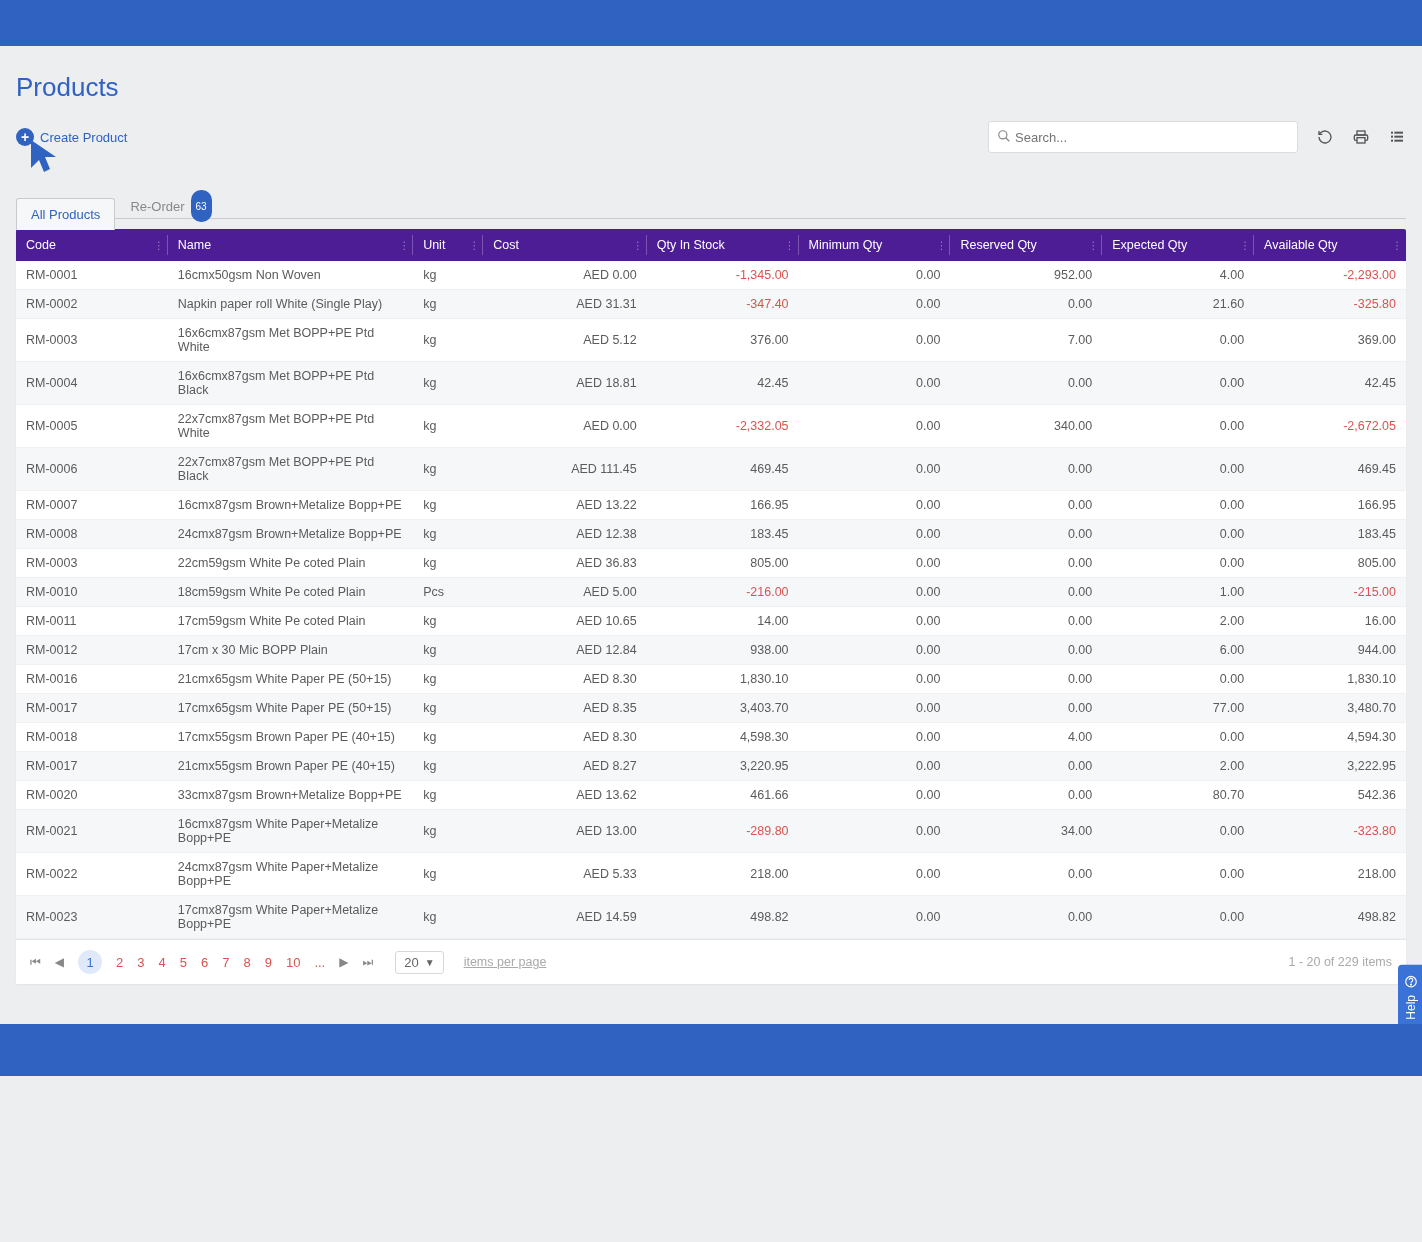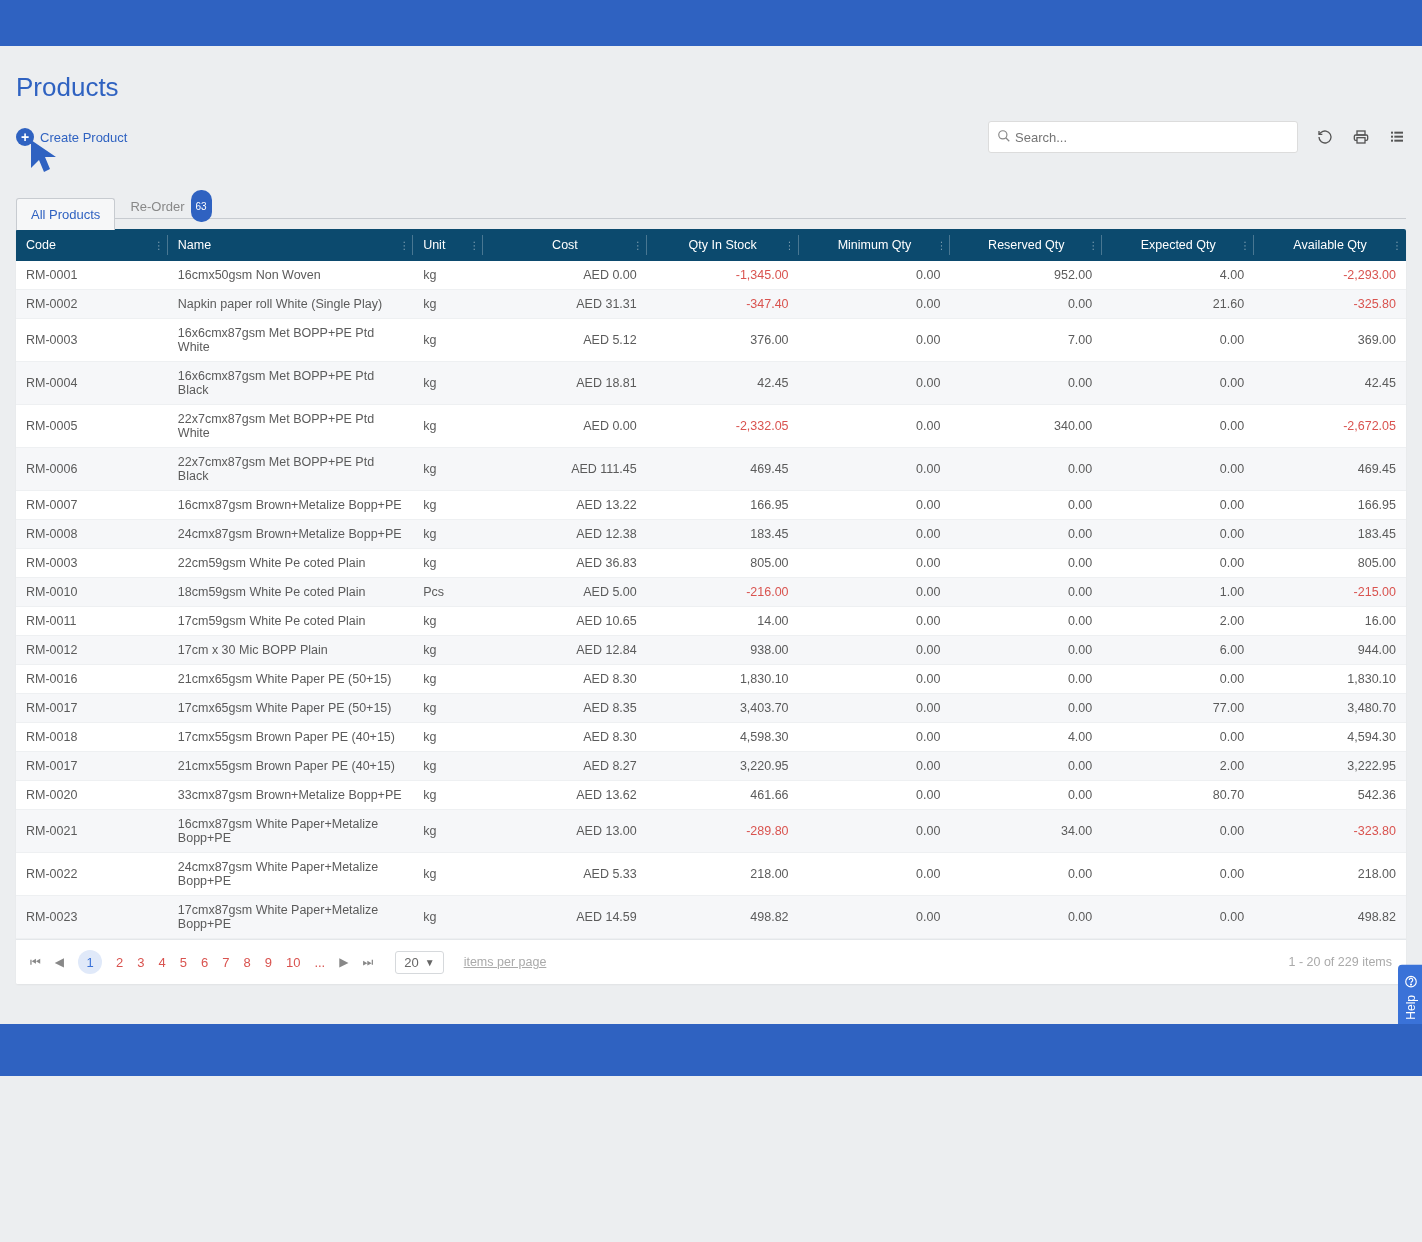--- a/index.html
+++ b/index.html
@@ -39,25 +39,25 @@
   display: flex; align-items: center; gap: 6px;
 }
 .tab.active { color: #2f62c1; background: #f6f7f8; border-color: #c7cbd0; border-radius: 3px 3px 0 0; }
 .tab .badge {
   background: #2f62c1; color: #fff; border-radius: 10px; font-size: 10px;
   min-width: 18px; height: 16px; display: inline-flex; align-items: center; justify-content: center; padding: 16px 5px;
 }
 
 .grid-panel { background: #fff; margin: 10px 6px 0 6px; border-radius: 2px; overflow: hidden; box-shadow: 0 1px 2px rgba(0,0,0,0.05); }
 table { width: 100%; border-collapse: collapse; table-layout: fixed; }
-thead tr { background: #0c4a6e; color: #fff; }
+thead tr { background: #4c1d95; color: #fff; }
 thead th {
   text-align: left; font-weight: 400; font-size: 12.5px; padding: 9px 10px; position: relative;
 }
-thead th.num { text-align: center; }
+thead th.num { text-align: left; }
 thead th::after {
   content: ""; position: absolute; right: 0; top: 20%; bottom: 20%; width: 1px; background: rgba(255,255,255,0.25);
 }
 thead th:last-child::after { display: none; }
 thead th .drag { position: absolute; right: 6px; top: 50%; transform: translateY(-50%); opacity: .45; font-size: 10px; letter-spacing: -2px; }
 tbody tr { border-bottom: 1px solid #eef0f2; }
 tbody tr:nth-child(odd) { background: #fff; }
 tbody tr:nth-child(even) { background: #f6f7f9; }
 tbody td { padding: 7px 10px; font-size: 12.5px; color: #5b5b5b; vertical-align: middle; }
 tbody td.num { text-align: right; }

